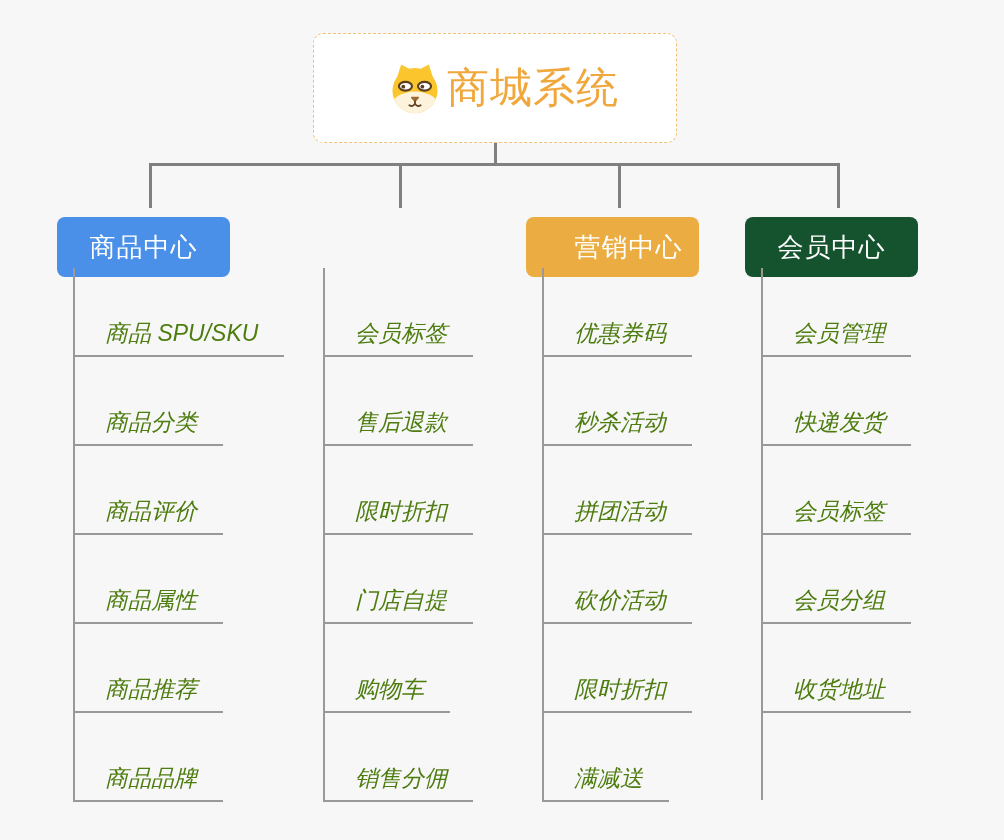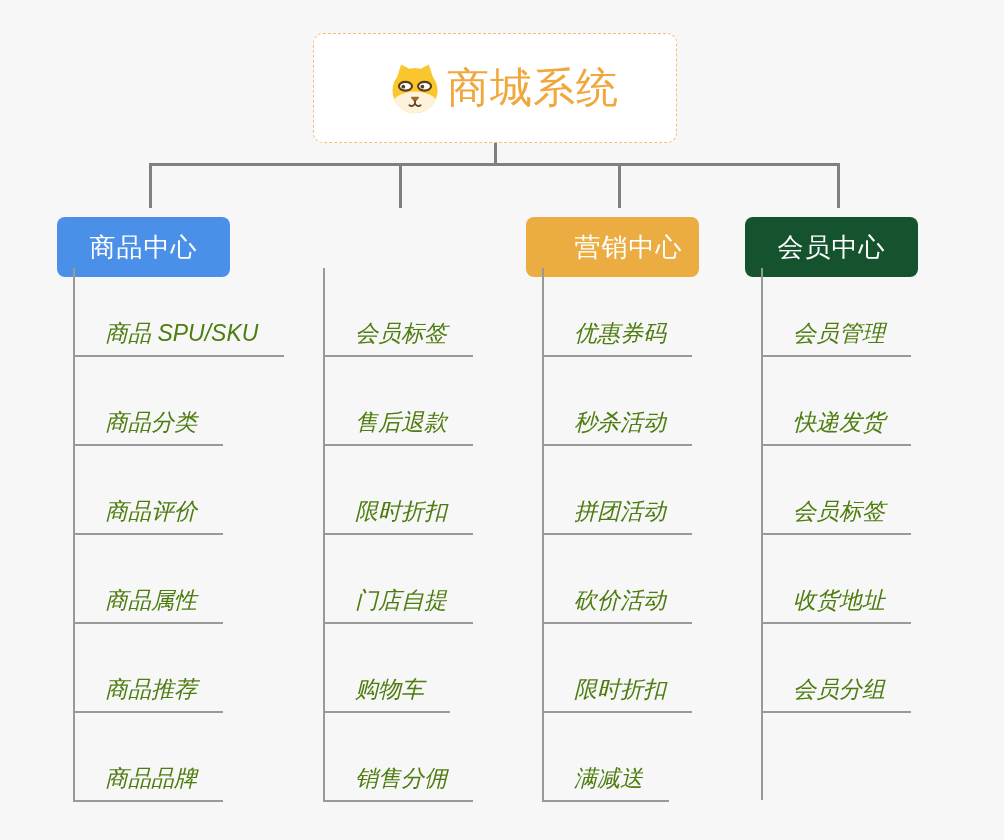--- a/index.html
+++ b/index.html
@@ -114,17 +114,17 @@
     <div class="item">砍价活动</div>
     <div class="item">限时折扣</div>
     <div class="item">满减送</div>
   </div>
 
   <div class="column c3">
     <div class="trunk"></div>
     <div class="item">会员管理</div>
     <div class="item">快递发货</div>
     <div class="item">会员标签</div>
+    <div class="item">会员分组</div>
     <div class="item">收货地址</div>
-    <div class="item">会员分组</div>
   </div>
 
 </div>
 
 </body></html>

